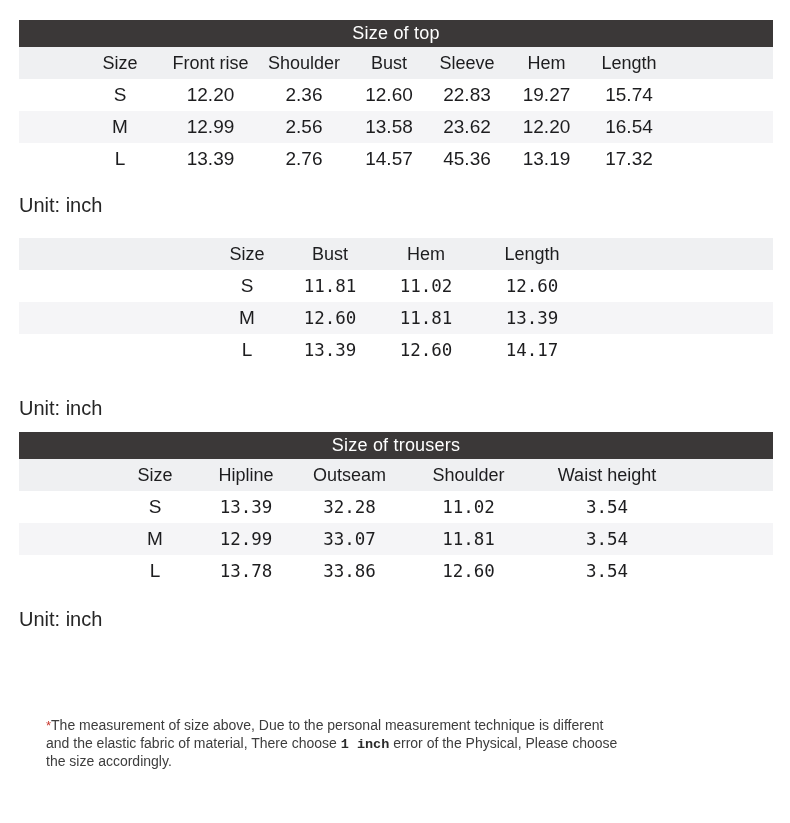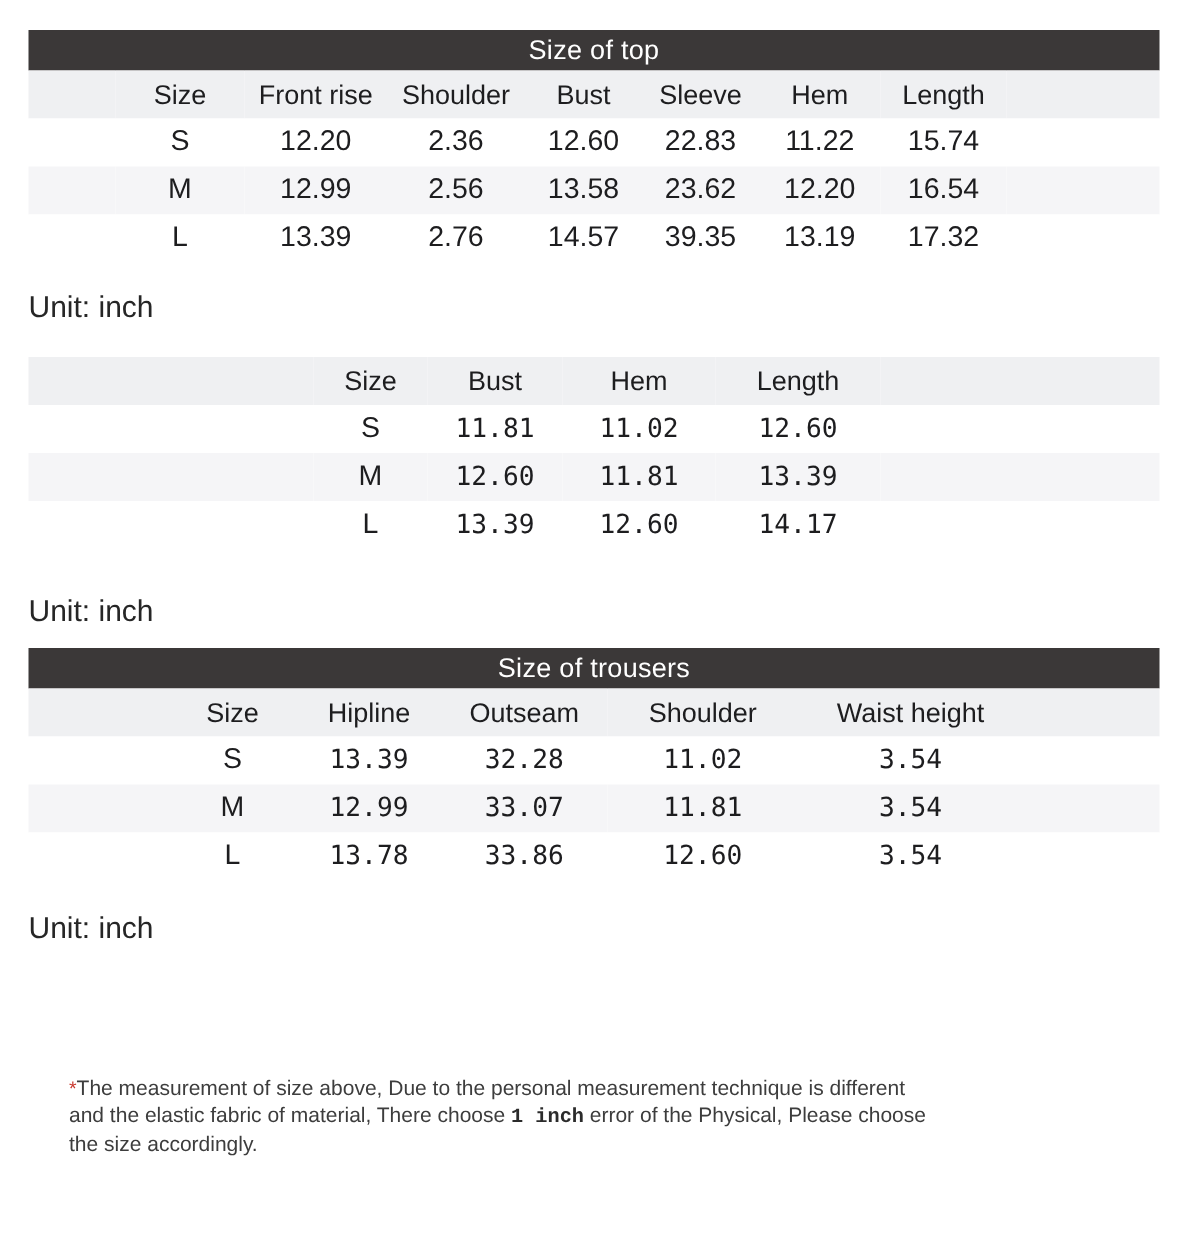--- a/index.html
+++ b/index.html
@@ -130,42 +130,42 @@
         </tr>
       </thead>
       <tbody>
         <tr>
           <td></td>
           <td>S</td>
           <td class="val">12.20</td>
           <td class="val">2.36</td>
           <td class="val">12.60</td>
           <td class="val">22.83</td>
-          <td class="val">11.22</td>
+          <td class="val">19.27</td>
           <td class="val">15.74</td>
           <td></td>
         </tr>
         <tr class="stripe">
           <td></td>
           <td>M</td>
           <td class="val">12.99</td>
           <td class="val">2.56</td>
           <td class="val">13.58</td>
           <td class="val">23.62</td>
           <td class="val">12.20</td>
           <td class="val">16.54</td>
           <td></td>
         </tr>
         <tr>
           <td></td>
           <td>L</td>
           <td class="val">13.39</td>
           <td class="val">2.76</td>
           <td class="val">14.57</td>
-          <td class="val">39.35</td>
+          <td class="val">45.36</td>
           <td class="val">13.19</td>
           <td class="val">17.32</td>
           <td></td>
         </tr>
       </tbody>
     </table>
   </div>
   <div class="unit-line unit-top">Unit: inch</div>
 
   <div class="size-section sec-bra">

